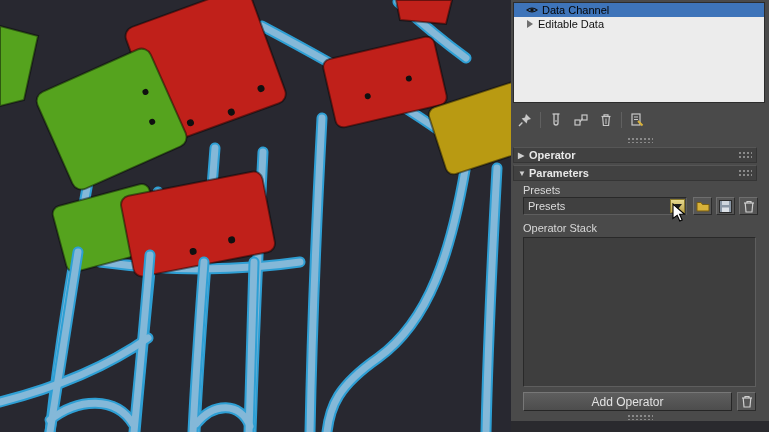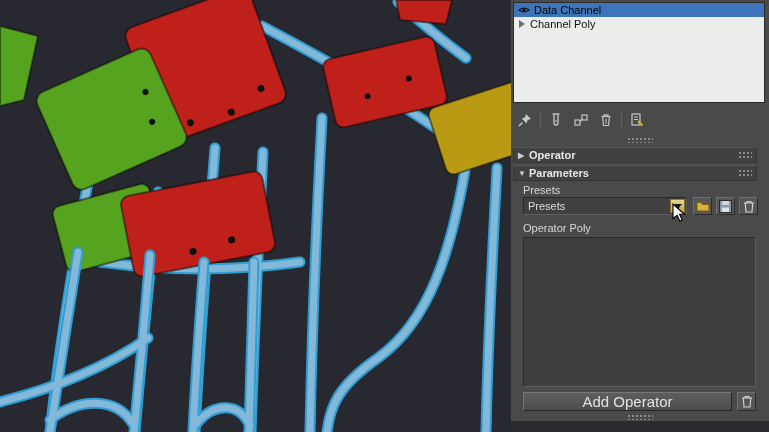--- a/index.html
+++ b/index.html
@@ -14,21 +14,21 @@
   .viewport svg{display:block;}
   g.tube-o{stroke:var(--tube-edge);stroke-width:11;fill:none;stroke-linecap:round;}
   g.tube-i{stroke:var(--tube-blue);stroke-width:7;fill:none;stroke-linecap:round;}
   .p-red{fill:var(--chair-red);stroke:rgba(0,0,0,.45);stroke-width:2;}
   .p-green{fill:var(--chair-green);stroke:rgba(0,0,0,.45);stroke-width:2;}
   .p-yellow{fill:var(--chair-yellow);stroke:rgba(0,0,0,.45);stroke-width:2;}
   .dot{fill:#101010;}
 
   .panel{position:absolute;left:511px;top:0;width:258px;height:432px;background:var(--panel-bg);font-size:11px;color:#d6d6d6;}
   .stack-box{position:absolute;left:2px;top:2px;width:252px;height:101px;background:#ececec;border:1px solid #2c2c2c;overflow:hidden;}
-  .stack-row{height:14px;display:flex;align-items:center;gap:4px;padding:0 4px;color:#111;font-size:11px;cursor:default;}
+  .stack-row{height:14px;display:flex;align-items:center;gap:4px;padding:0 12px;color:#111;font-size:11px;cursor:default;}
   .stack-row.selected{background:var(--selection-blue);color:#050505;}
   .stack-row .tri{width:8px;display:inline-block;}
 
   .stack-toolbar{position:absolute;left:4px;top:108px;height:24px;display:flex;align-items:center;gap:5px;}
   .tool-btn{width:20px;height:20px;background:transparent;border:none;display:flex;align-items:center;justify-content:center;cursor:pointer;}
   .tb-sep{width:1px;height:16px;background:#343434;border-right:1px solid #606060;}
 
   .grip{background-image:radial-gradient(#8a8a8a 1px,transparent 1.2px);background-size:4px 4px;}
   .splitter{position:absolute;left:0;top:136px;width:100%;height:8px;display:flex;justify-content:center;align-items:center;cursor:row-resize;}
   .splitter .grip{width:26px;height:6px;}
@@ -45,21 +45,21 @@
 
   .combo{position:absolute;left:12px;top:197px;width:164px;height:18px;background:#404040;border:1px solid;border-color:#292929 #5e5e5e #5e5e5e #292929;display:flex;align-items:center;cursor:pointer;}
   .combo-value{padding-left:4px;color:#dcdcdc;}
   .combo-arrow{position:absolute;right:1px;top:1px;bottom:1px;width:15px;background:linear-gradient(#e6d98e,#bda34b);border:1px solid #8a7a2c;display:flex;align-items:center;justify-content:center;}
   .caret{width:0;height:0;border-left:4px solid transparent;border-right:4px solid transparent;border-top:5px solid #1d1d1d;}
 
   .mini-btn{position:absolute;top:197px;width:19px;height:18px;background:#565656;border:1px solid;border-color:#6e6e6e #2c2c2c #2c2c2c #6e6e6e;display:flex;align-items:center;justify-content:center;cursor:pointer;padding:0;}
   #btn-load{left:182px;} #btn-save{left:205px;} #btn-delete{left:228px;}
 
   .op-box{position:absolute;left:12px;top:237px;width:233px;height:150px;background:#3e3e3e;border:1px solid;border-color:#292929 #5e5e5e #5e5e5e #292929;}
-  .add-op{position:absolute;left:12px;top:392px;width:209px;height:19px;background:linear-gradient(#5e5e5e,#4d4d4d);border:1px solid;border-color:#777 #262626 #262626 #777;color:#e2e2e2;font-size:15px;font-family:"Liberation Sans",sans-serif;cursor:pointer;}
+  .add-op{position:absolute;left:12px;top:392px;width:209px;height:19px;background:linear-gradient(#5e5e5e,#4d4d4d);border:1px solid;border-color:#777 #262626 #262626 #777;color:#e2e2e2;font-size:12px;font-family:"Liberation Sans",sans-serif;cursor:pointer;}
   #btn-remove-op{top:392px;left:226px;height:19px;}
   .bottom-grip{position:absolute;left:0;top:414px;width:100%;height:6px;display:flex;justify-content:center;}
   .bottom-grip .grip{width:26px;height:6px;}
   .panel-bottom{position:absolute;left:0;top:421px;width:100%;height:11px;background:#2a2a2e;}
 
   .cursor{position:absolute;left:672px;top:203px;z-index:50;pointer-events:none;}
 </style>
 </head>
 <body>
 
@@ -175,21 +175,21 @@
         <svg width="12" height="8" viewBox="0 0 12 8">
           <path d="M1,4 Q6,0 11,4 Q6,8 1,4 Z" fill="none" stroke="#141414" stroke-width="1.2"></path>
           <circle cx="6" cy="4" r="1.7" fill="#141414"></circle>
         </svg>
         <span>Data Channel</span>
       </div>
       <div class="stack-row">
         <svg class="tri" width="8" height="8" viewBox="0 0 8 8">
           <polygon points="1,0 7,4 1,8" fill="#6f6f6f"></polygon>
         </svg>
-        <span>Channel Poly</span>
+        <span>Editable Data</span>
       </div>
     </div>
 
     <div class="stack-toolbar">
       <button class="tool-btn" title="Pin Stack">
         <svg width="16" height="16" viewBox="0 0 16 16">
           <path d="M9,2 l5,5 -3.4,1 -1,3.4 -5,-5 3.4,-1 z" fill="#c8c8c8"></path>
           <line x1="5.4" y1="10.6" x2="2" y2="14" stroke="#c8c8c8" stroke-width="1.4"></line>
         </svg>
       </button>
@@ -264,21 +264,21 @@
       </svg>
     </button>
     <button class="mini-btn" id="btn-delete">
       <svg width="12" height="13" viewBox="0 0 12 13">
         <line x1="1" y1="3" x2="11" y2="3" stroke="#cfcfcf" stroke-width="1.2"></line>
         <path d="M4,3 v-1.5 h4 v1.5" fill="none" stroke="#cfcfcf" stroke-width="1.2"></path>
         <path d="M2.2,3 l0.8,9 h6 l0.8,-9" fill="none" stroke="#cfcfcf" stroke-width="1.2"></path>
       </svg>
     </button>
 
-    <div class="param-label" id="opstack-label">Operator Poly</div>
+    <div class="param-label" id="opstack-label">Operator Stack</div>
     <div class="op-box"></div>
 
     <button class="add-op">Add Operator</button>
     <button class="mini-btn" id="btn-remove-op">
       <svg width="12" height="13" viewBox="0 0 12 13">
         <line x1="1" y1="3" x2="11" y2="3" stroke="#cfcfcf" stroke-width="1.2"></line>
         <path d="M4,3 v-1.5 h4 v1.5" fill="none" stroke="#cfcfcf" stroke-width="1.2"></path>
         <path d="M2.2,3 l0.8,9 h6 l0.8,-9" fill="none" stroke="#cfcfcf" stroke-width="1.2"></path>
       </svg>
     </button>

